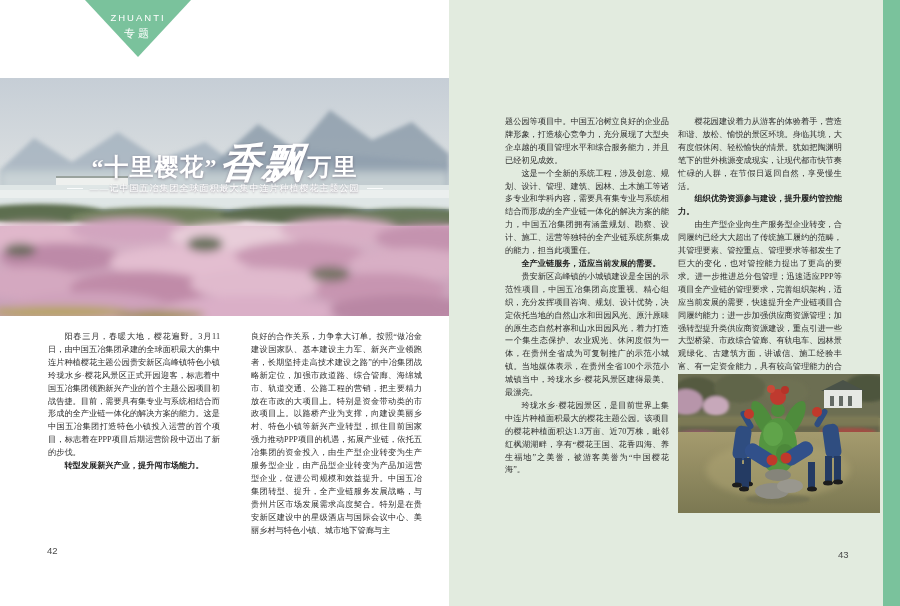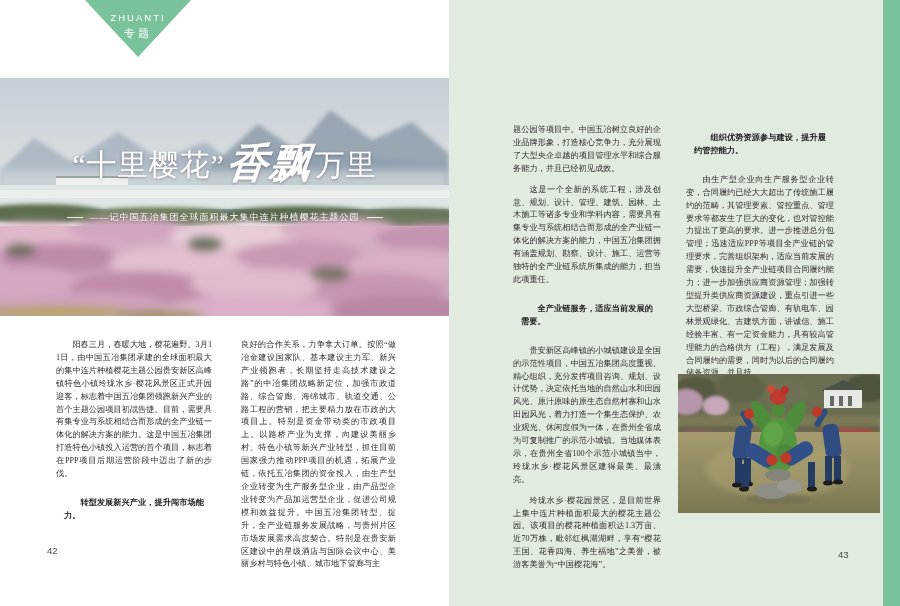--- a/index.html
+++ b/index.html
@@ -14,37 +14,37 @@
     border-left:53px solid transparent;border-right:53px solid transparent;border-top:57px solid #7ac29c;}
   .badge-en,.badge-zh{position:absolute;left:85px;width:106px;text-align:center;color:#ffffff;
     font-family:"Liberation Sans","DejaVu Sans",sans-serif;}
   .badge-en{top:12px;font-size:9.5px;letter-spacing:2px;text-align:center;}
   .badge-zh{top:26px;font-size:11px;letter-spacing:3px;}
 
   .hero{position:absolute;left:0;top:78px;width:449px;height:238px;overflow:hidden;}
   .hero svg{display:block;}
   .hero-title{position:absolute;left:0;top:56px;width:449px;text-align:center;color:#ffffff;
     text-shadow:0 1px 3px rgba(70,45,70,.4);white-space:nowrap;}
-  .hero-title .t-prefix,.hero-title .t-suffix{font-size:30px;font-weight:400;letter-spacing:1px;}
+  .hero-title .t-prefix,.hero-title .t-suffix{font-size:24px;font-weight:700;letter-spacing:1px;}
   .hero-title .t-script{font-size:41px;font-weight:700;font-style:italic;letter-spacing:2px;
     display:inline-block;transform:translateY(2px) skewX(-6deg);margin:0 2px;}
   .hero-subtitle{position:absolute;left:0;top:104px;width:449px;text-align:center;color:#ffffff;
-    font-size:9px;letter-spacing:1px;text-shadow:0 1px 2px rgba(70,45,70,.45);margin-top:29px;}
+    font-size:9px;letter-spacing:1px;text-shadow:0 1px 2px rgba(70,45,70,.45);}
   .hero-subtitle .rule{display:inline-block;width:16px;height:1px;background:rgba(255,255,255,.85);
     vertical-align:middle;margin:0 7px;}
 
   .col{position:absolute;font-size:8.2px;line-height:12.9px;color:#2e2e2e;
     text-align:justify;word-break:break-all;}
   #l-col1{left:48px;top:331px;width:172px;}
-  #l-col2{left:233px;top:331px;width:171px;}
+  #l-col2{left:251px;top:331px;width:171px;}
   #r-col1{left:505px;top:116px;width:164px;}
   #r-col2{left:678px;top:116px;width:164px;}
-  .para{margin:8px;text-indent:2em;}
+  .para{margin:0;text-indent:2em;}
   .para.noindent{text-indent:0;}
-  .subhead{margin:16px;font-weight:700;text-indent:2em;color:#1d1d1d;text-align:justify;}
+  .subhead{margin:0;font-weight:700;text-indent:2em;color:#1d1d1d;text-align:justify;}
 
   .workers-photo{position:absolute;left:678px;top:374px;width:202px;height:139px;overflow:hidden;}
   .pagenum{position:absolute;font-family:"Liberation Sans","DejaVu Sans",sans-serif;
     font-size:9.5px;color:#4a4a4a;}
   #pagenum-left{left:47px;top:545px;}
   #pagenum-right{left:838px;top:549px;}
 </style>
 </head>
 <body>
 
@@ -132,20 +132,21 @@
       <p class="para noindent">良好的合作关系，力争拿大订单。按照“做冶金建设国家队、基本建设主力军、新兴产业领跑者，长期坚持走高技术建设之路”的中冶集团战略新定位，加强市政道路、综合管廊、海绵城市、轨道交通、公路工程的营销，把主要精力放在市政的大项目上。特别是资金带动类的市政项目上。以路桥产业为支撑，向建设美丽乡村、特色小镇等新兴产业转型，抓住目前国家强力推动PPP项目的机遇，拓展产业链，依托五冶集团的资金投入，由生产型企业转变为生产服务型企业，由产品型企业转变为产品加运营型企业，促进公司规模和效益提升。中国五冶集团转型、提升，全产业链服务发展战略，与贵州片区市场发展需求高度契合。特别是在贵安新区建设中的星级酒店与国际会议中心、美丽乡村与特色小镇、城市地下管廊与主</p>
     </div>
   <div id="r-col1" class="col">
       <p class="para noindent">题公园等项目中。中国五冶树立良好的企业品牌形象，打造核心竞争力，充分展现了大型央企卓越的项目管理水平和综合服务能力，并且已经初见成效。</p>
       <p class="para">这是一个全新的系统工程，涉及创意、规划、设计、管理、建筑、园林、土木施工等诸多专业和学科内容，需要具有集专业与系统相结合而形成的全产业链一体化的解决方案的能力，中国五冶集团拥有涵盖规划、勘察、设计、施工、运营等独特的全产业链系统所集成的能力，担当此项重任。</p>
       <div class="subhead">全产业链服务，适应当前发展的需要。</div>
       <p class="para">贵安新区高峰镇的小城镇建设是全国的示范性项目，中国五冶集团高度重视、精心组织，充分发挥项目咨询、规划、设计优势，决定依托当地的自然山水和田园风光、原汁原味的原生态自然村寨和山水田园风光，着力打造一个集生态保护、农业观光、休闲度假为一体，在贵州全省成为可复制推广的示范小城镇。当地媒体表示，在贵州全省100个示范小城镇当中，玲珑水乡·樱花风景区建得最美、最漂亮。</p>
       <p class="para">玲珑水乡·樱花园景区，是目前世界上集中连片种植面积最大的樱花主题公园。该项目的樱花种植面积达1.3万亩、近70万株，毗邻红枫湖湖畔，享有“樱花王国、花香四海、养生福地”之美誉，被游客美誉为“中国樱花海”。</p>
     </div>
   <div id="r-col2" class="col">
+      <p class="para">樱花园建设着力从游客的体验着手，营造和谐、放松、愉悦的景区环境。身临其境，大有度假休闲、轻松愉快的情景。犹如把陶渊明笔下的世外桃源变成现实，让现代都市快节奏忙碌的人群，在节假日返回自然，享受慢生活。</p>
       <div class="subhead">组织优势资源参与建设，提升履约管控能力。</div>
       <p class="para">由生产型企业向生产服务型企业转变，合同履约已经大大超出了传统施工履约的范畴，其管理要素、管控重点、管理要求等都发生了巨大的变化，也对管控能力提出了更高的要求。进一步推进总分包管理；迅速适应PPP等项目全产业链的管理要求，完善组织架构，适应当前发展的需要，快速提升全产业链项目合同履约能力；进一步加强供应商资源管理；加强转型提升类供应商资源建设，重点引进一些大型桥梁、市政综合管廊、有轨电车、园林景观绿化、古建筑方面，讲诚信、施工经验丰富、有一定资金能力，具有较高管理能力的合格供方（工程），满足发展及合同履约的需要，同时为以后的合同履约储备资源。并且持</p>
     </div>
 
   <div class="workers-photo">
     <svg width="202" height="139" viewBox="0 0 202 139">
       <defs>
         <linearGradient id="grass" x1="0" y1="0" x2="0" y2="1">
           <stop offset="0" stop-color="#a59b6e"></stop>
             <stop offset="1" stop-color="#7b7852"></stop>

